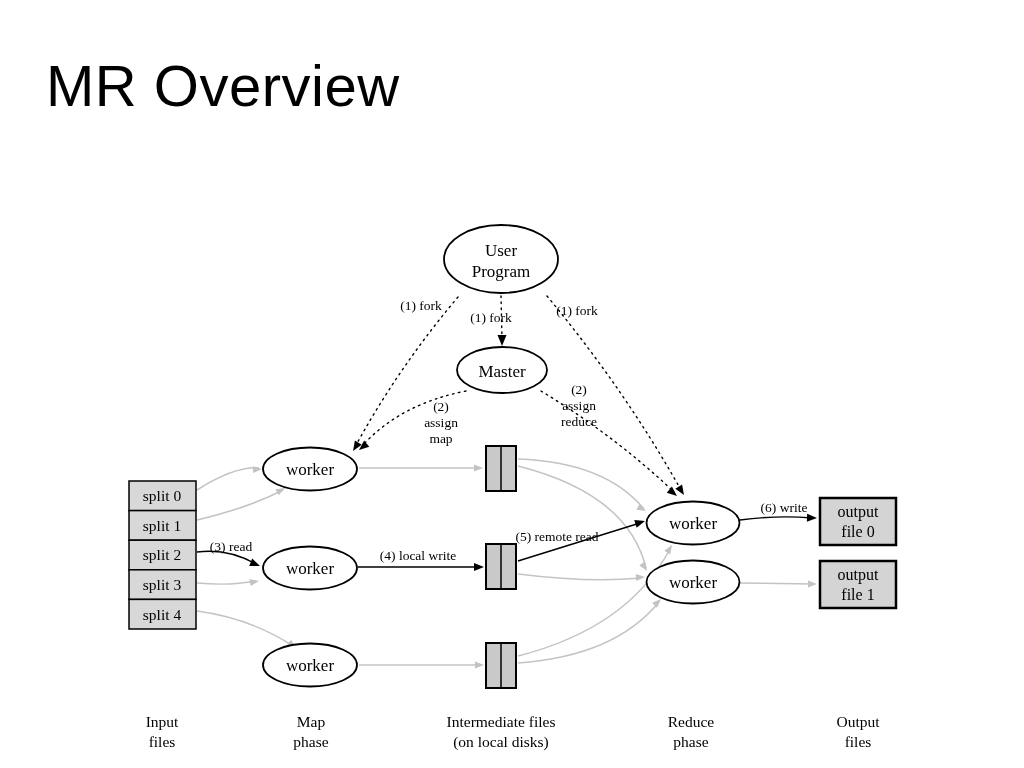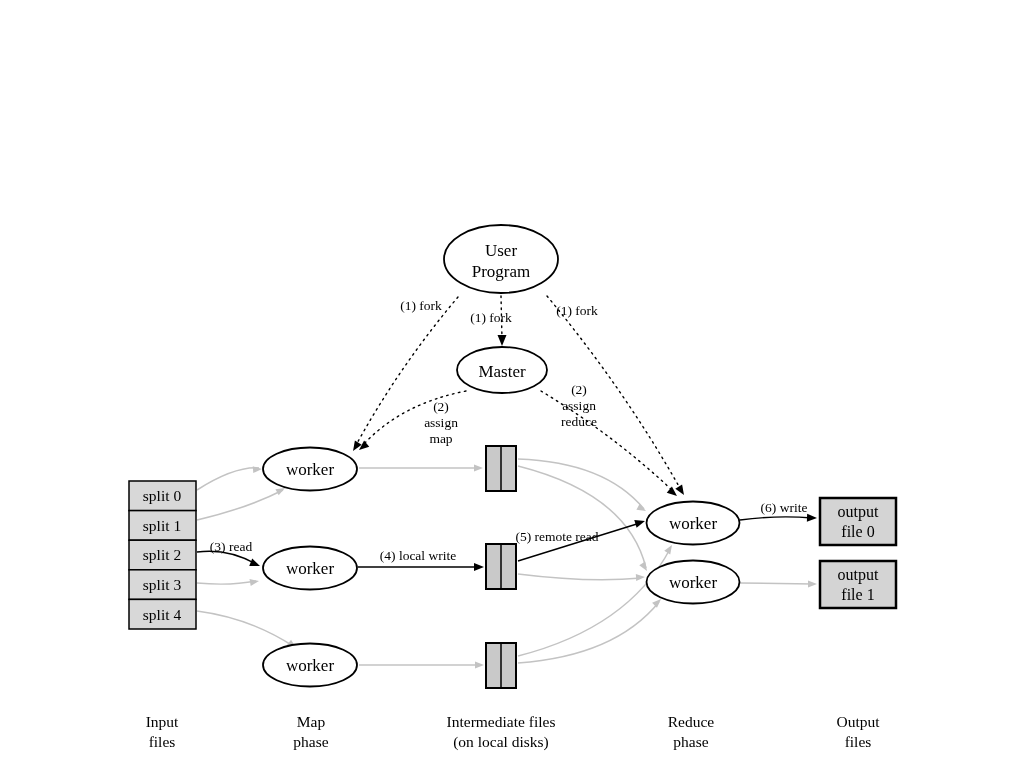--- a/index.html
+++ b/index.html
@@ -25,20 +25,21 @@
   .ell{fill:#fff;stroke:#000;stroke-width:1.8;}
   .splitcell{fill:#d8d8d8;stroke:#000;stroke-width:1.5;}
   .filebox{fill:#c9c9c9;stroke:#000;stroke-width:2;}
   .outbox{fill:#d4d4d4;stroke:#000;stroke-width:2.5;}
   .mid{text-anchor:middle;}
 </style>
 </head>
 <body>
 
 <div class="slide">
+  <div class="slide-title">MR Overview</div>
 
   <svg width="1024" height="768" viewBox="0 0 1024 768">
 
     <g>
       <path class="grayline" d="M197,490 Q235,466 259,468"></path>
       <polygon class="ghead" points="0,0 -9,-3.5 -9,3.5" transform="translate(262,469) rotate(-4)"></polygon>
       <path class="grayline" d="M197,520 Q248,508 283,490"></path>
       <polygon class="ghead" points="0,0 -9,-3.5 -9,3.5" transform="translate(285,488) rotate(-28)"></polygon>
       <path class="grayline" d="M197,583 Q230,586 256,581"></path>
       <polygon class="ghead" points="0,0 -9,-3.5 -9,3.5" transform="translate(259,581) rotate(-10)"></polygon>

